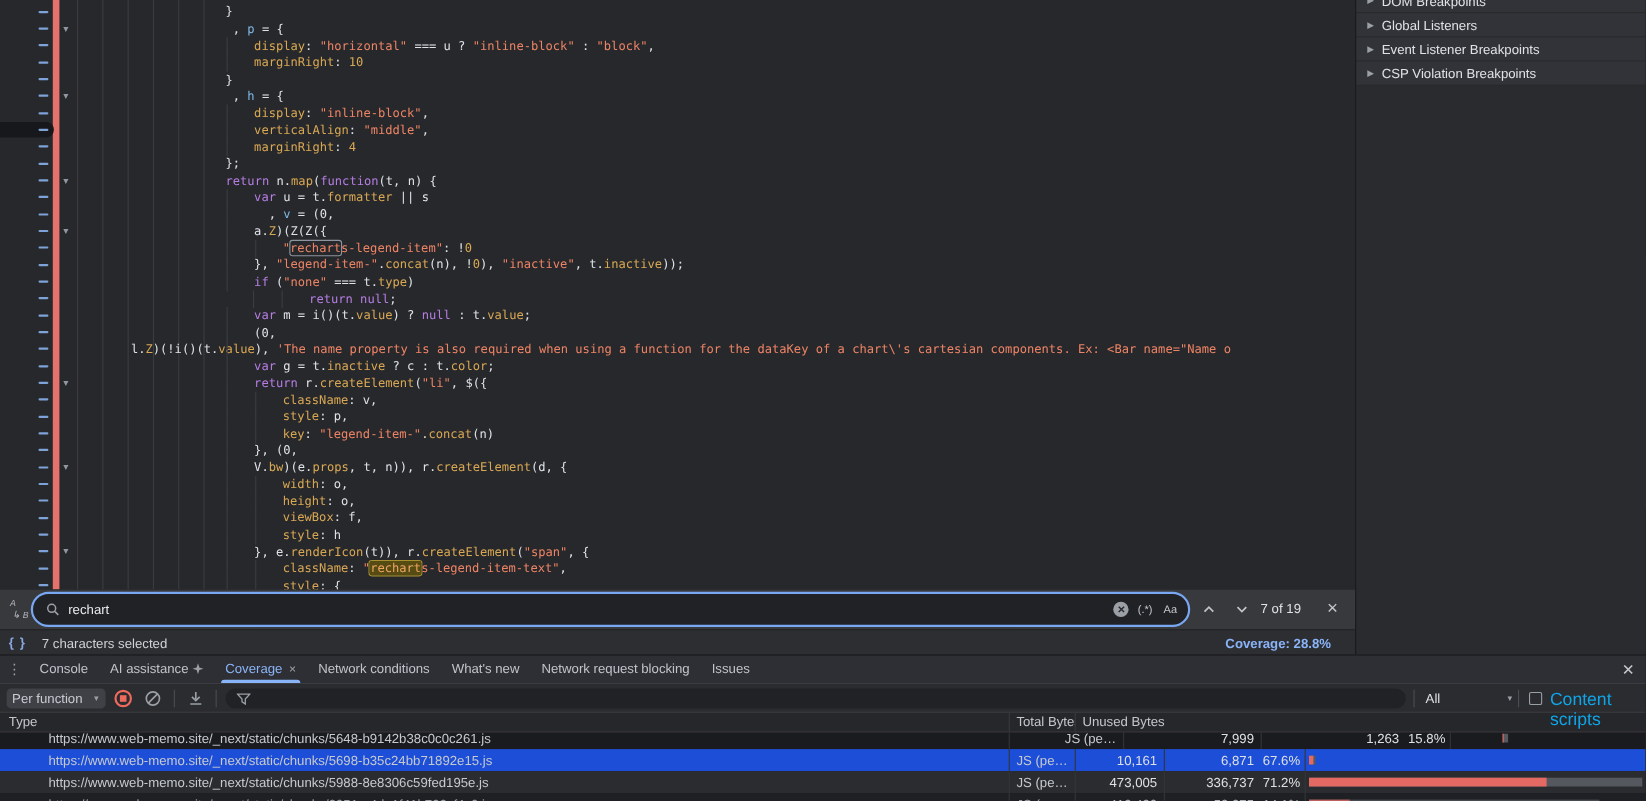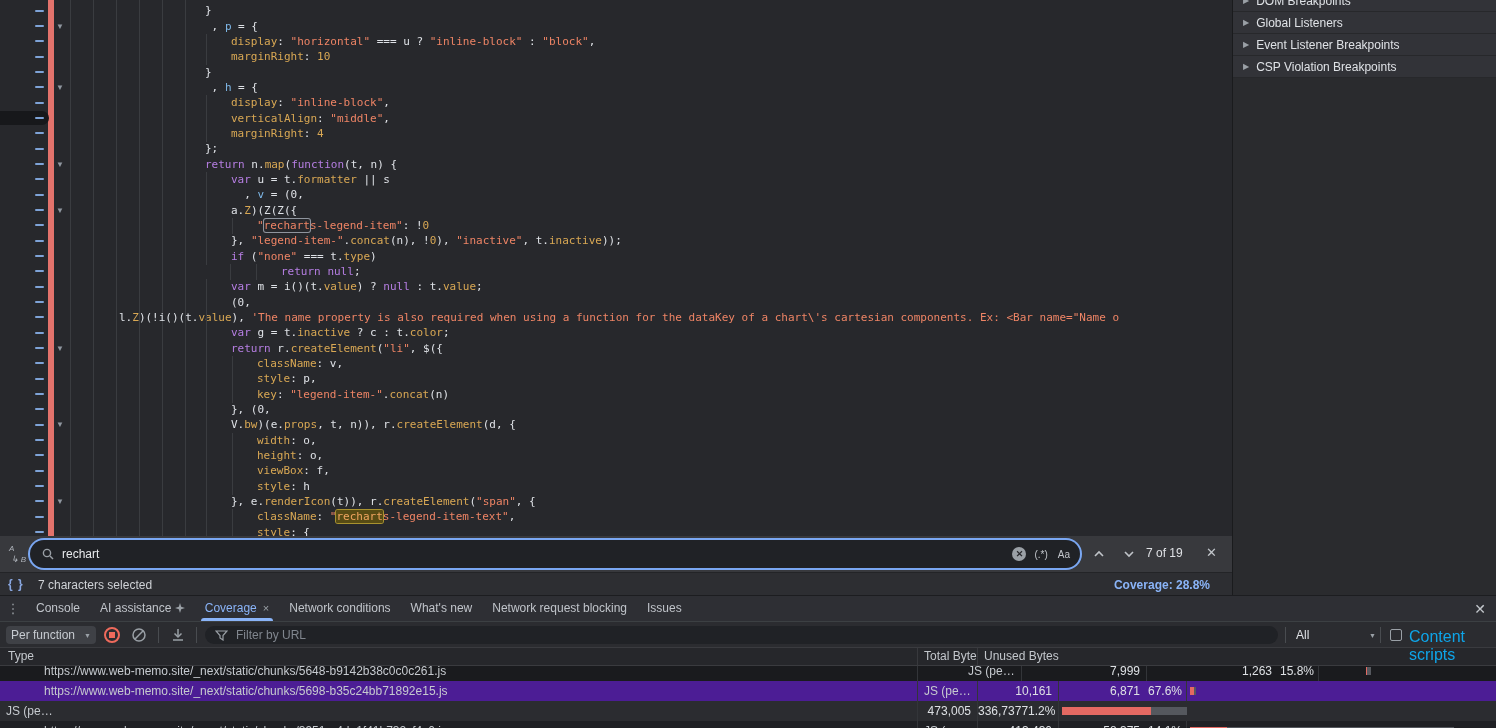--- a/index.html
+++ b/index.html
@@ -297,21 +297,20 @@
     <svg id="dl-btn" width="16" height="16" viewBox="0 0 16 16">
       <line x1="8" y1="2" x2="8" y2="9" stroke="#9aa0a6" stroke-width="1.5"></line>
       <polyline points="4.5,6.5 8,10 11.5,6.5" fill="none" stroke="#9aa0a6" stroke-width="1.5"></polyline>
       <line x1="3" y1="13" x2="13" y2="13" stroke="#9aa0a6" stroke-width="1.5"></line>
     </svg>
     <div class="vdiv" style="left:196px"></div>
     <div id="filter-pill">
       <svg width="13" height="11" viewBox="0 0 13 11">
         <path d="M1 1 H12 L8 5.5 V10 L5 8 V5.5 Z" fill="none" stroke="#9aa0a6" stroke-width="1.2"></path>
       </svg>
-      <input id="filter-input" placeholder="Filter by URL" style="">
     </div>
     <div class="vdiv" style="left:1285px"></div>
     <div id="scope-select">
       <span>All</span>
       <span class="car">▼</span>
     </div>
     <div class="vdiv" style="left:1380px"></div>
     <div id="cs-check"></div>
     <span id="cs-label">Content scripts</span>
   </div>
@@ -331,38 +330,39 @@
             <span class="v">1,263</span>
             <span class="p">15.8%</span>
           </div>
           <div class="c-bar">
             <div class="bar" style="width: 5px;">
               <i style="width: 15.8%;"></i>
             </div>
           </div>
         </div>
       </div>
-      <div class="trow" style="background: #4c1d95;">
+      <div class="trow" style="background: #1d4ed8;">
         <div class="tgrid">
           <div class="c-url">https://www.web-memo.site/_next/static/chunks/5698-b35c24bb71892e15.js</div>
           <div class="c-type">JS (pe…</div>
           <div class="c-num">10,161</div>
           <div class="c-un">
             <span class="v">6,871</span>
             <span class="p">67.6%</span>
           </div>
           <div class="c-bar">
             <div class="bar" style="width: 6px;">
               <i style="width: 67.6%;"></i>
             </div>
           </div>
         </div>
       </div>
       <div class="trow" style="background: rgb(43, 44, 48);">
         <div class="tgrid">
+          <div class="c-url">https://www.web-memo.site/_next/static/chunks/5988-8e8306c59fed195e.js</div>
           <div class="c-type">JS (pe…</div>
           <div class="c-num">473,005</div>
           <div class="c-un">
             <span class="v">336,737</span>
             <span class="p">71.2%</span>
           </div>
           <div class="c-bar">
             <div class="bar" style="width: 303px;">
               <i style="width: 71.2%;"></i>
             </div>

